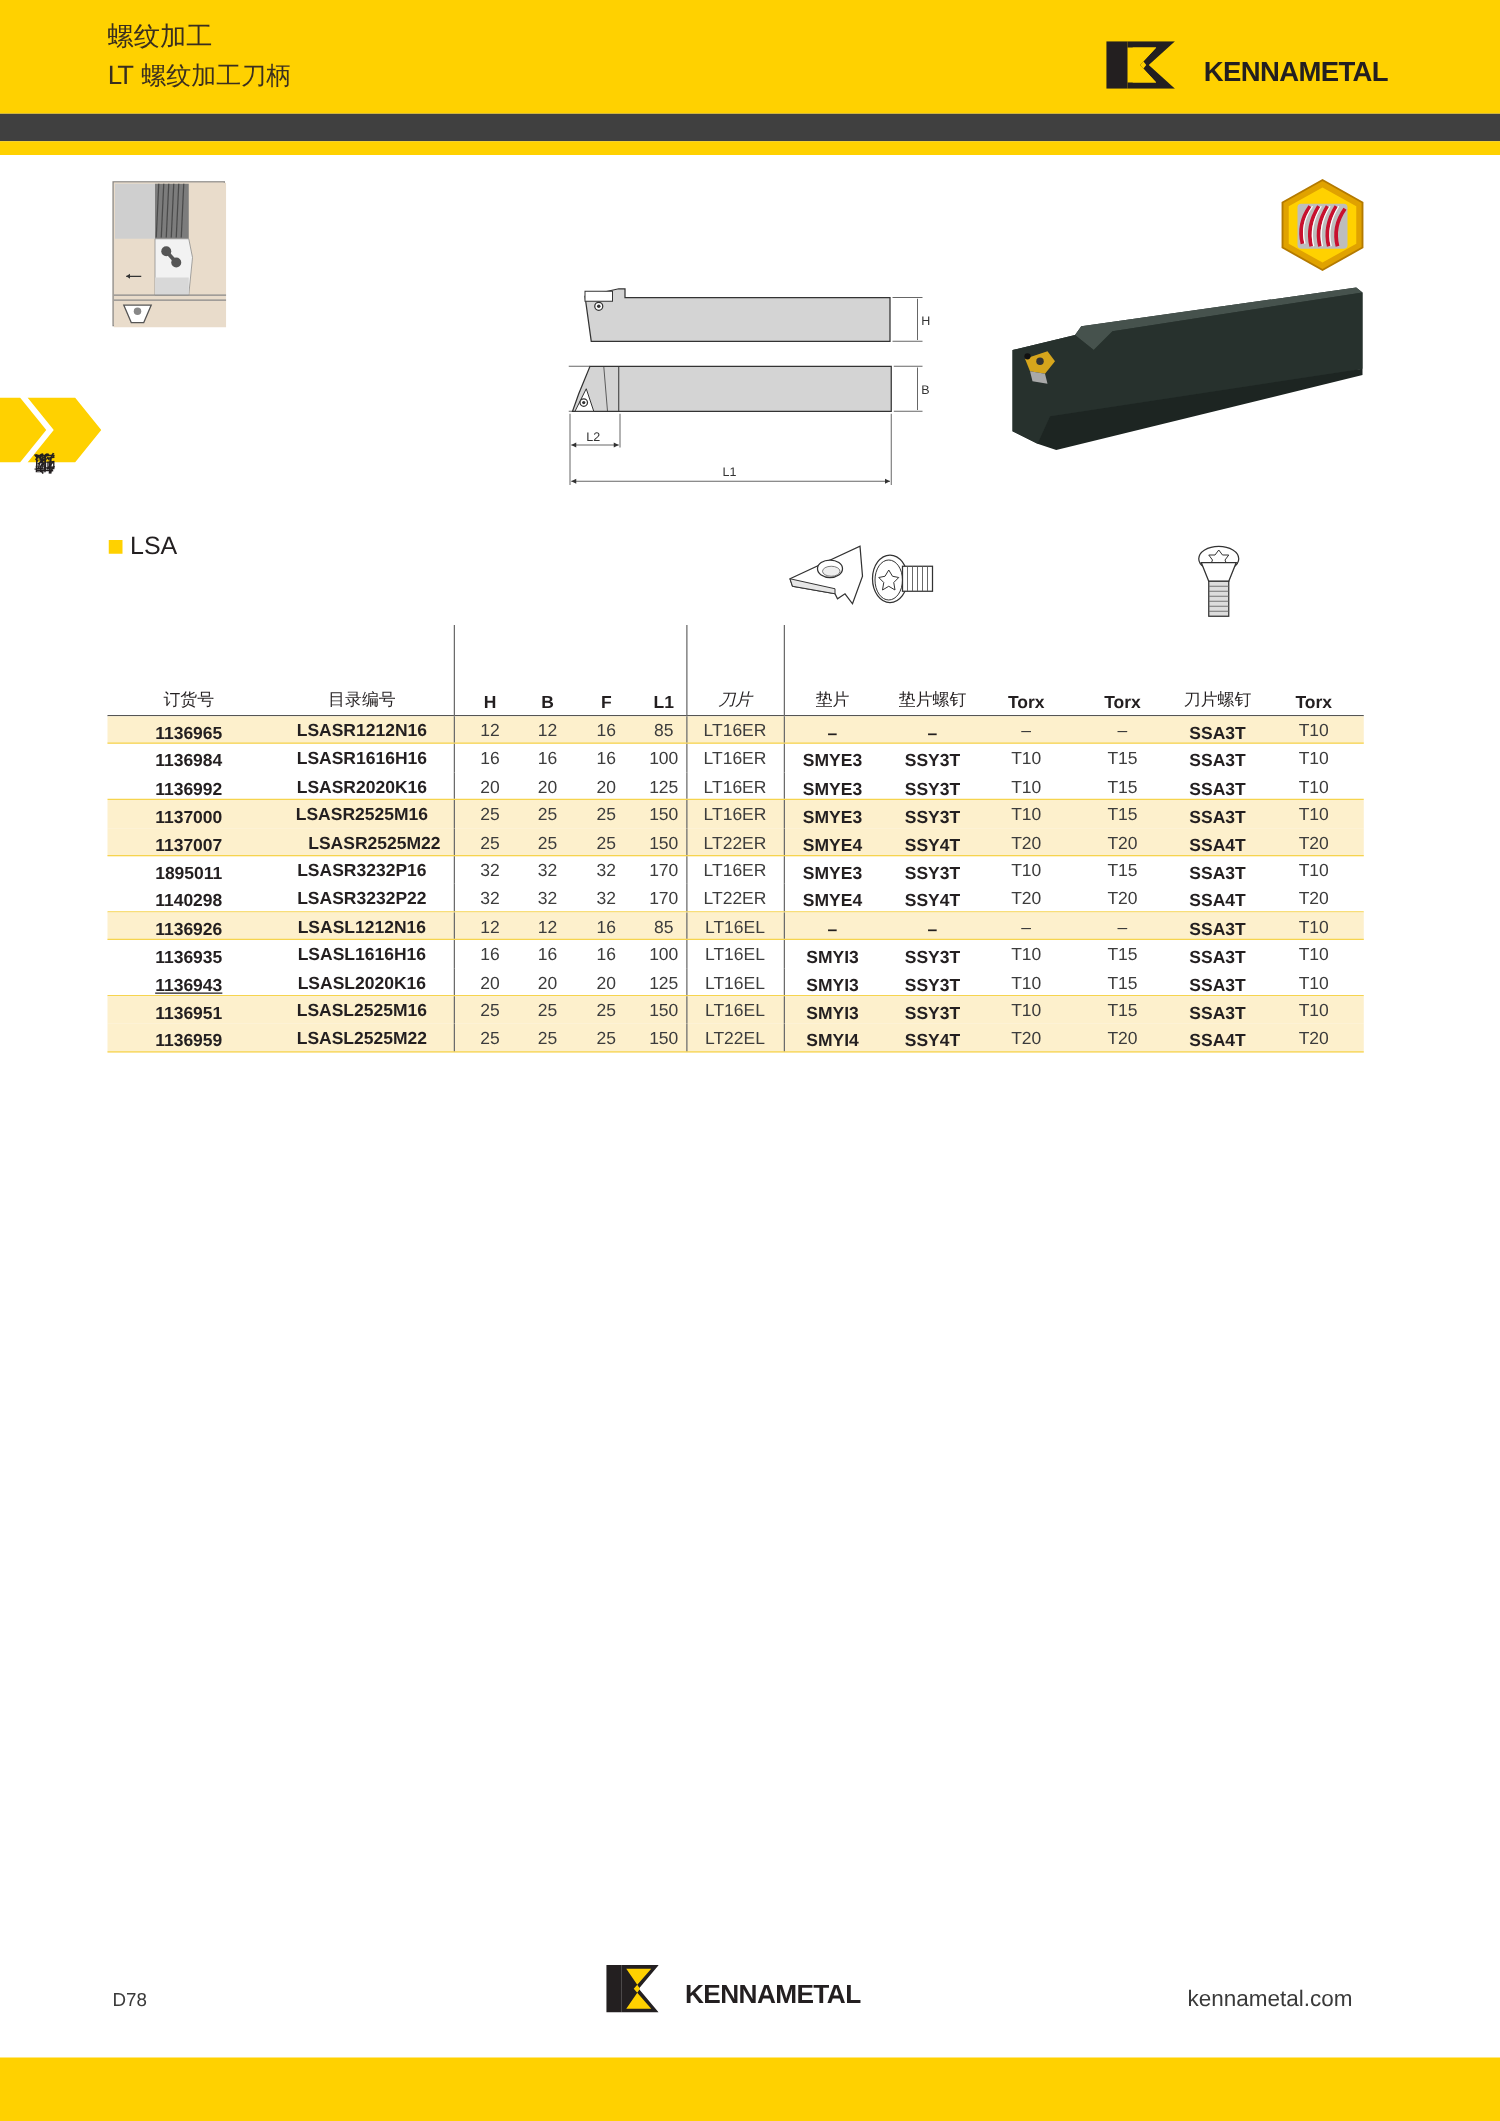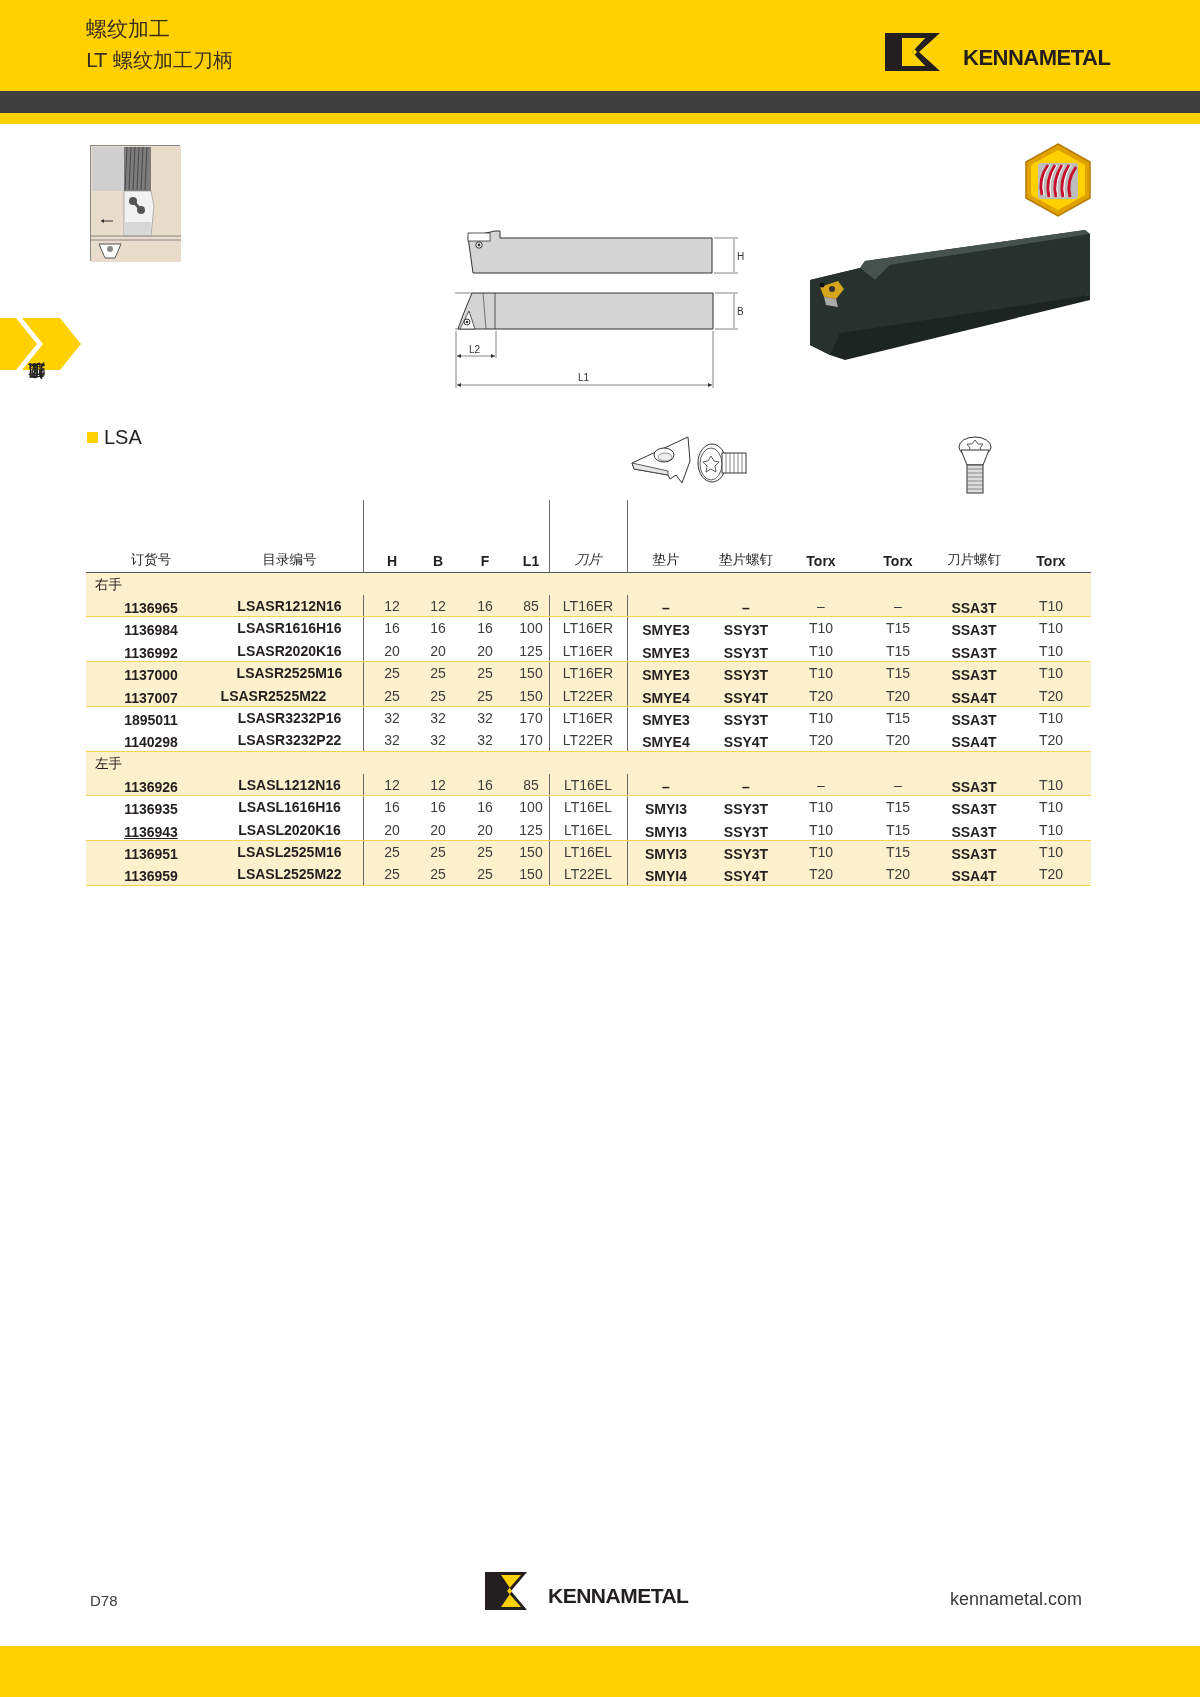--- a/index.html
+++ b/index.html
@@ -234,21 +234,20 @@
     <div class="th bold" style="left:425px; width:40px;">L1</div>
     <div class="th cjk" style="left:463px; width:78px;font-style:italic;">刀片</div>
     <div class="th cjk" style="left:545px; width:70px;">垫片</div>
     <div class="th cjk" style="left:620px; width:80px;">垫片螺钉</div>
     <div class="th bold" style="left:700px; width:70px;">Torx</div>
     <div class="th bold" style="left:777px; width:70px;">Torx</div>
     <div class="th cjk" style="left:848px; width:80px;">刀片螺钉</div>
     <div class="th bold" style="left:930px; width:70px;">Torx</div>
   </div>
   <div id="tbody">
-      <div class="group-row">右手</div>
       <div class="row shaded sep-bottom">
         <div class="vline" style="left: 277px; top: 0px; height: 100%;"></div>
         <div class="vline" style="left: 463px; top: 0px; height: 100%;"></div>
         <div class="vline" style="left: 541px; top: 0px; height: 100%;"></div>
         <div class="cell b low" style="left: 0px; width: 130px;">1136965</div>
         <div class="cell b" style="left: 130px; width: 147px;">LSASR1212N16</div>
         <div class="cell light" style="left: 286px; width: 40px;">12</div>
         <div class="cell light" style="left: 332px; width: 40px;">12</div>
         <div class="cell light" style="left: 379px; width: 40px;">16</div>
         <div class="cell light" style="left: 425px; width: 40px;">85</div>
@@ -312,21 +311,21 @@
         <div class="cell light" style="left: 700px; width: 70px;">T10</div>
         <div class="cell light" style="left: 777px; width: 70px;">T15</div>
         <div class="cell b low" style="left: 848px; width: 80px;">SSA3T</div>
         <div class="cell light" style="left: 930px; width: 70px;">T10</div>
       </div>
       <div class="row shaded sep-bottom">
         <div class="vline" style="left: 277px; top: 0px; height: 100%;"></div>
         <div class="vline" style="left: 463px; top: 0px; height: 100%;"></div>
         <div class="vline" style="left: 541px; top: 0px; height: 100%;"></div>
         <div class="cell b low" style="left: 0px; width: 130px;">1137007</div>
-        <div class="cell b" style="left: 114px; width: 147px;">LSASR2525M22</div>
+        <div class="cell b" style="left: 140px; width: 147px;">LSASR2525M22</div>
         <div class="cell light" style="left: 286px; width: 40px;">25</div>
         <div class="cell light" style="left: 332px; width: 40px;">25</div>
         <div class="cell light" style="left: 379px; width: 40px;">25</div>
         <div class="cell light" style="left: 425px; width: 40px;">150</div>
         <div class="cell light" style="left: 463px; width: 78px;">LT22ER</div>
         <div class="cell b low" style="left: 545px; width: 70px;">SMYE4</div>
         <div class="cell b low" style="left: 620px; width: 80px;">SSY4T</div>
         <div class="cell light" style="left: 700px; width: 70px;">T20</div>
         <div class="cell light" style="left: 777px; width: 70px;">T20</div>
         <div class="cell b low" style="left: 848px; width: 80px;">SSA4T</div>
@@ -361,21 +360,20 @@
         <div class="cell light" style="left: 379px; width: 40px;">32</div>
         <div class="cell light" style="left: 425px; width: 40px;">170</div>
         <div class="cell light" style="left: 463px; width: 78px;">LT22ER</div>
         <div class="cell b low" style="left: 545px; width: 70px;">SMYE4</div>
         <div class="cell b low" style="left: 620px; width: 80px;">SSY4T</div>
         <div class="cell light" style="left: 700px; width: 70px;">T20</div>
         <div class="cell light" style="left: 777px; width: 70px;">T20</div>
         <div class="cell b low" style="left: 848px; width: 80px;">SSA4T</div>
         <div class="cell light" style="left: 930px; width: 70px;">T20</div>
       </div>
-      <div class="group-row">左手</div>
       <div class="row shaded sep-bottom">
         <div class="vline" style="left: 277px; top: 0px; height: 100%;"></div>
         <div class="vline" style="left: 463px; top: 0px; height: 100%;"></div>
         <div class="vline" style="left: 541px; top: 0px; height: 100%;"></div>
         <div class="cell b low" style="left: 0px; width: 130px;">1136926</div>
         <div class="cell b" style="left: 130px; width: 147px;">LSASL1212N16</div>
         <div class="cell light" style="left: 286px; width: 40px;">12</div>
         <div class="cell light" style="left: 332px; width: 40px;">12</div>
         <div class="cell light" style="left: 379px; width: 40px;">16</div>
         <div class="cell light" style="left: 425px; width: 40px;">85</div>

